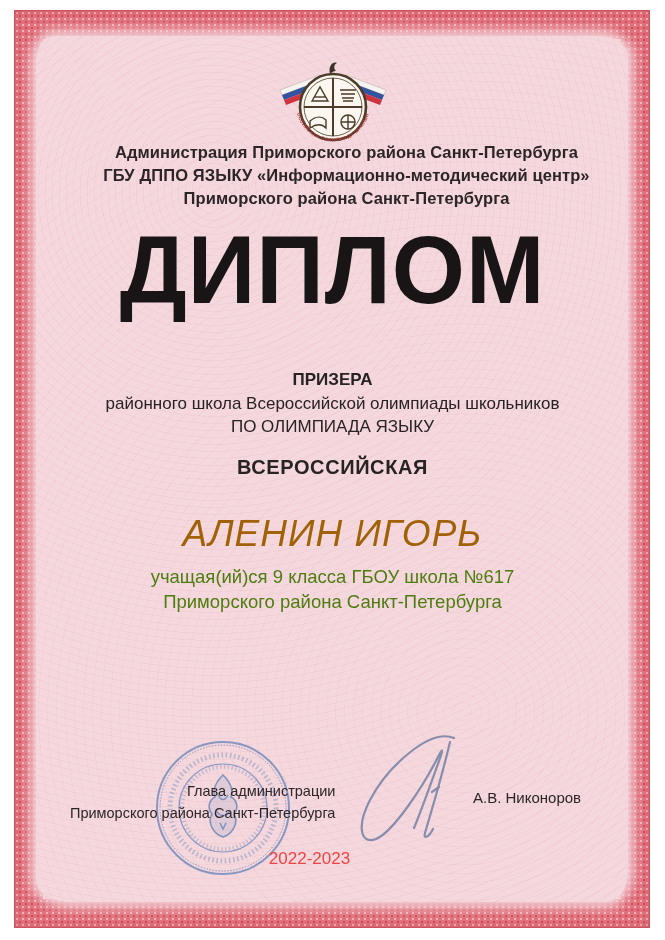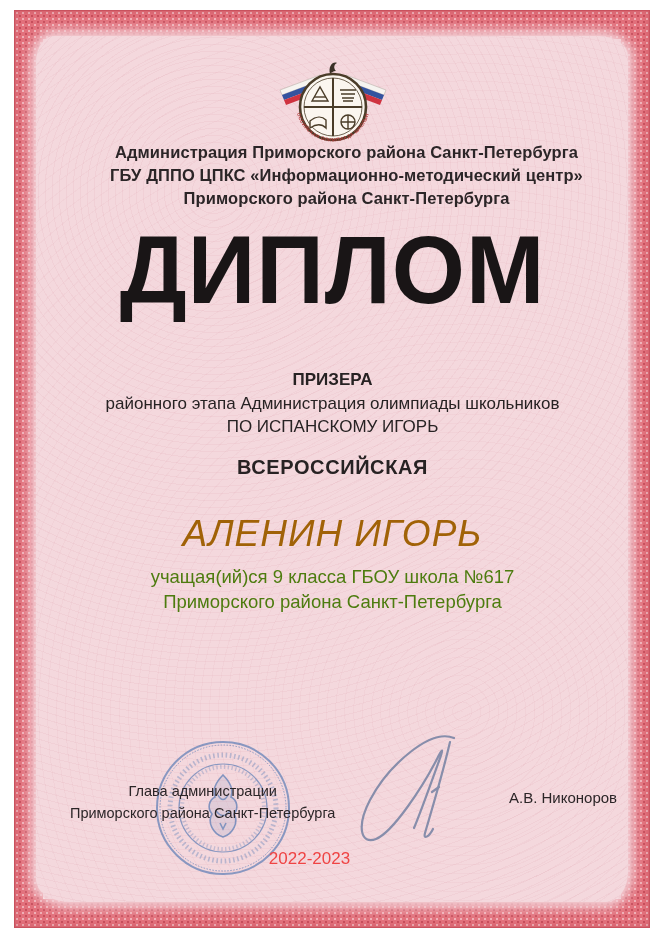--- a/index.html
+++ b/index.html
@@ -40,22 +40,22 @@
   .content{position:absolute;inset:0;}
   .centered{position:absolute;left:0;right:0;text-align:center;}
   .logo-wrap{position:absolute;left:50%;top:54px;transform:translateX(-50%);width:126px;height:92px;}
   .org-header{top:141px;font-size:16.5px;line-height:23px;font-weight:600;color:#2b2527;letter-spacing:0.1px;padding-left:28px;}
   .title{top:219px;font-size:97px;font-weight:700;letter-spacing:1px;color:#191516;transform:scaleX(0.97);line-height:1.05;}
   .award{top:368px;font-size:17px;line-height:23.5px;color:#272223;}
   .award .degree{font-weight:700;text-align:center;}
   .awarded{top:456px;font-size:20px;letter-spacing:0.6px;color:#272223;font-weight:600;}
   .recipient-name{top:513px;font-size:37px;font-weight:400;font-style:italic;letter-spacing:1px;color:#a16207;}
   .recipient-desc{top:565px;font-size:18.5px;line-height:24.5px;color:#4d7c0f;}
-  .footer-left{position:absolute;left:70px;top:781px;font-size:14.5px;line-height:21.5px;text-align:center;z-index:3;color:#2b2527;}
-  .official-name{position:absolute;left:473px;top:789px;font-size:15px;z-index:3;color:#2b2527;margin-left:36px;}
+  .footer-left{position:absolute;left:70px;top:781px;font-size:14.5px;line-height:21.5px;text-align:right;z-index:3;color:#2b2527;}
+  .official-name{position:absolute;left:473px;top:789px;font-size:15px;z-index:3;color:#2b2527;}
   .year{top:849px;right:46px;font-size:17px;color:#ef4444;z-index:3;}
   .stamp{position:absolute;left:152px;top:737px;width:142px;height:142px;z-index:1;opacity:0.85;}
   .signature{position:absolute;left:332px;top:726px;width:150px;height:132px;z-index:2;}
 </style>
 </head>
 <body>
 
 <div class="cert">
   <div class="band"></div>
   <div class="field"></div>
@@ -97,30 +97,30 @@
 
       <path id="logo-arc" d="M 27,59 A 37,37 0 0 0 99,59" fill="none"></path>
       <text font-size="4.8" fill="#b23a3a" font-weight="bold" letter-spacing="0.4">
         <textPath href="#logo-arc" startOffset="50%" text-anchor="middle">ВСЕРОССИЙСКАЯ ОЛИМПИАДА ШКОЛЬНИКОВ</textPath>
       </text>
     </svg>
   </div>
 
   <div class="centered org-header">
     <div>Администрация Приморского района Санкт-Петербурга</div>
-    <div>ГБУ ДППО ЦПКС «Информационно-методический центр»</div>
+    <div>ГБУ ДППО ЯЗЫКУ «Информационно-методический центр»</div>
     <div>Приморского района Санкт-Петербурга</div>
   </div>
 
   <div class="centered title">ДИПЛОМ</div>
 
   <div class="centered award">
     <div class="degree">ПРИЗЕРА</div>
-    <div>районного этапа Администрация олимпиады школьников</div>
-    <div>ПО ИСПАНСКОМУ ИГОРЬ</div>
+    <div>районного школа Всероссийской олимпиады школьников</div>
+    <div>ПО ОЛИМПИАДА ЯЗЫКУ</div>
   </div>
 
   <div class="centered awarded">ВСЕРОССИЙСКАЯ</div>
 
   <div class="centered recipient-name">АЛЕНИН ИГОРЬ</div>
   <div class="centered recipient-desc">
     <div>учащая(ий)ся 9 класса ГБОУ школа №617</div>
     <div>Приморского района Санкт-Петербурга</div>
   </div>
 

